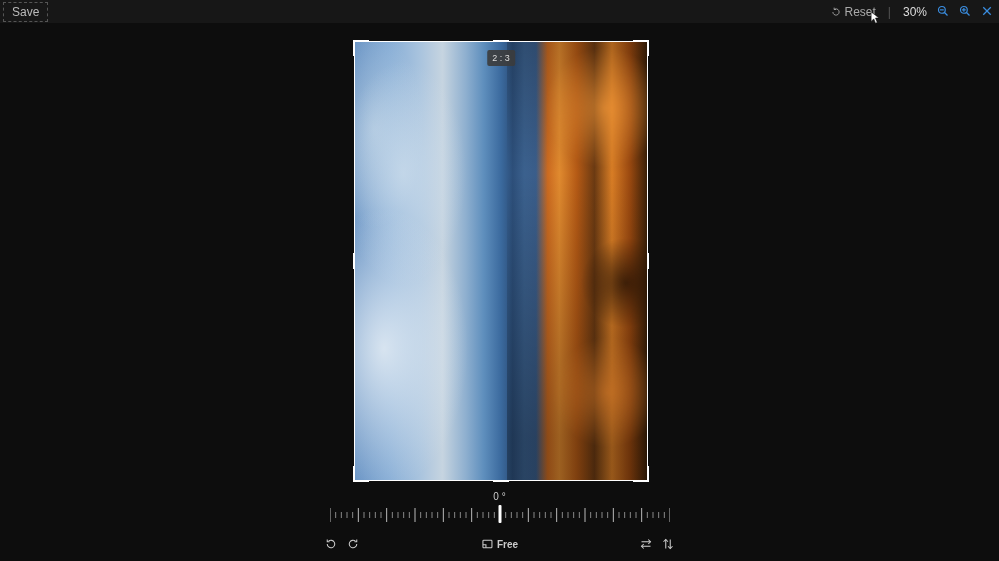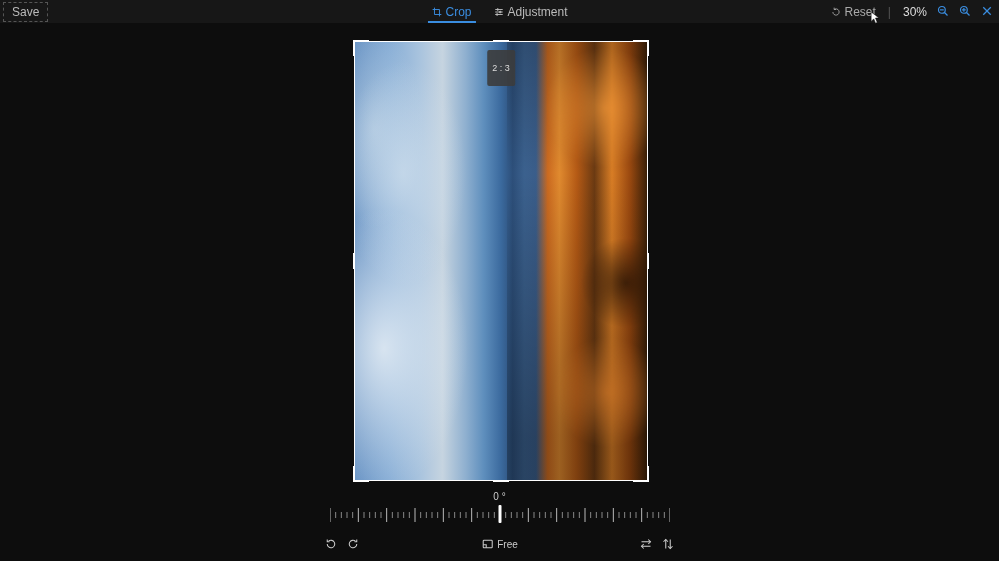--- a/index.html
+++ b/index.html
@@ -44,65 +44,45 @@
   .crop-corner{position:absolute;width:14px;height:14px;}
   .crop-corner.tl{top:-2px;left:-2px;border-top:2px solid #fff;border-left:2px solid #fff;}
   .crop-corner.tr{top:-2px;right:-2px;border-top:2px solid #fff;border-right:2px solid #fff;}
   .crop-corner.bl{bottom:-2px;left:-2px;border-bottom:2px solid #fff;border-left:2px solid #fff;}
   .crop-corner.br{bottom:-2px;right:-2px;border-bottom:2px solid #fff;border-right:2px solid #fff;}
   .crop-mid{position:absolute;background:#fff;}
   .crop-mid.t{top:-2px;left:50%;transform:translateX(-50%);width:16px;height:2px;}
   .crop-mid.b{bottom:-2px;left:50%;transform:translateX(-50%);width:16px;height:2px;}
   .crop-mid.l{left:-2px;top:50%;transform:translateY(-50%);width:2px;height:16px;}
   .crop-mid.r{right:-2px;top:50%;transform:translateY(-50%);width:2px;height:16px;}
-  .ratio-badge{position:absolute;top:8px;left:50%;transform:translateX(-50%);background:rgba(60,60,60,.9);color:#ddd;font-size:9px;padding:13px 5px;border-radius:2px;}
+  .ratio-badge{position:absolute;top:8px;left:50%;transform:translateX(-50%);background:rgba(60,60,60,.9);color:#ddd;font-size:9px;padding:3px 5px;border-radius:2px;}
   
   .bottom-controls{position:absolute;left:0;right:0;bottom:0;height:75px;}
   .angle-label{position:absolute;top:5px;left:50%;transform:translateX(-50%);font-size:10px;color:#ccc;}
   .ruler{position:absolute;top:20px;left:50%;transform:translateX(-50%);width:340px;height:18px;cursor:ew-resize;}
   .ruler-svg{width:100%;height:100%;}
   .ruler-svg line{stroke:#888;stroke-width:1;}
   .ruler-svg line.tall{stroke:#bbb;}
   .ruler-center{position:absolute;left:50%;top:-1px;transform:translateX(-50%);width:3px;height:18px;background:#fff;border-radius:1px;}
   .action-row{position:absolute;bottom:8px;left:320px;right:320px;height:18px;display:flex;align-items:center;font-size:10px;color:#ccc;}
-  .act-group{display:flex;align-items:flex-end;gap:10px;}
+  .act-group{display:flex;align-items:flex-end;gap:10px;font-weight:bold;}
   .act-group.left{position:absolute;left:5px;}
   .act-group.center{position:absolute;left:50%;transform:translateX(-50%);}
   .act-group.right{position:absolute;right:5px;}
   .act-btn{display:flex;align-items:center;gap:4px;cursor:pointer;color:#ccc;}
   .act-btn svg{width:12px;height:12px;}
 </style>
 </head>
 <body>
 
 <div class="toolbar">
   <div class="save-btn">
     <span>Save</span>
   </div>
 
-  <div class="tabs">
-    <div class="tab active">
-      <svg viewBox="0 0 16 16" fill="none" stroke="currentColor" stroke-width="1.5">
-          <path d="M4 1v11h11"></path>
-          <path d="M1 4h11v11"></path>
-        </svg>
-      <span>Crop</span>
-    </div>
-    <div class="tab">
-      <svg viewBox="0 0 16 16" fill="none" stroke="currentColor" stroke-width="1.5">
-          <line x1="2" y1="4" x2="14" y2="4"></line>
-          <line x1="2" y1="8" x2="14" y2="8"></line>
-          <line x1="2" y1="12" x2="14" y2="12"></line>
-          <circle cx="6" cy="4" r="1.3" fill="currentColor"></circle>
-          <circle cx="10" cy="8" r="1.3" fill="currentColor"></circle>
-          <circle cx="5" cy="12" r="1.3" fill="currentColor"></circle>
-        </svg>
-      <span>Adjustment</span>
-    </div>
-  </div>
 
   <div class="right-tools">
     <div class="reset">
       <svg viewBox="0 0 16 16" fill="none" stroke="currentColor" stroke-width="1.4">
           <path d="M3 8a5 5 0 1 0 2-4"></path>
           <path d="M5 1v3h3"></path>
         </svg>
       <span>Reset</span>
     </div>
     <span class="divider">|</span>

